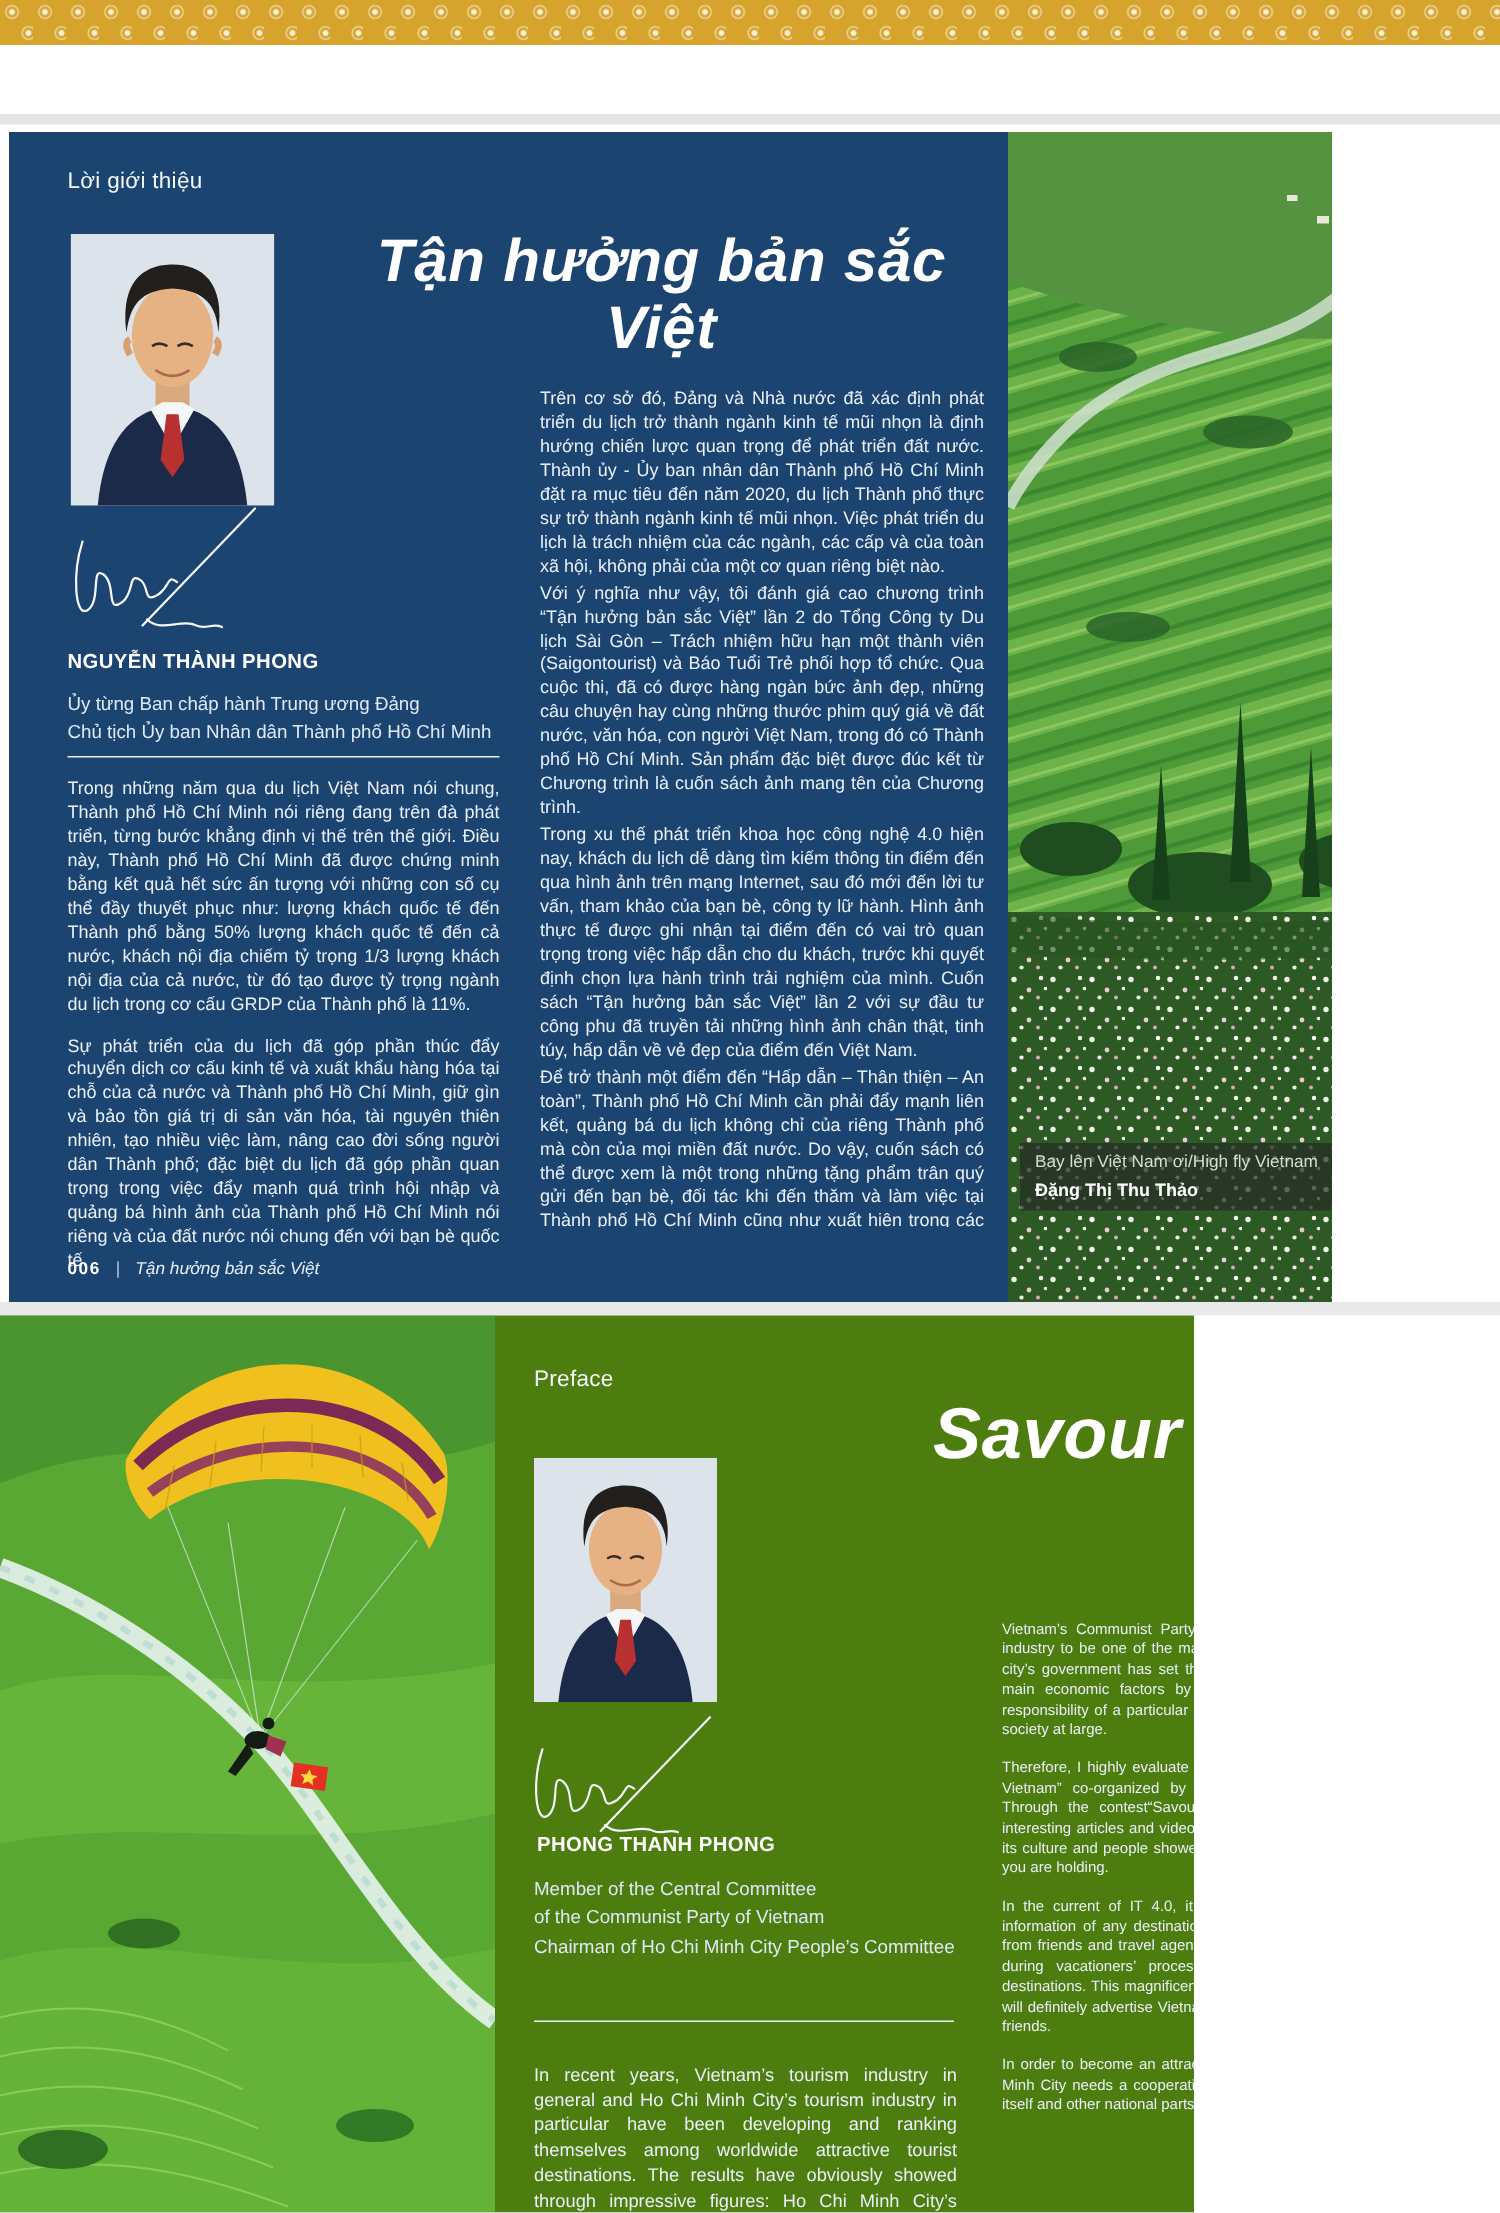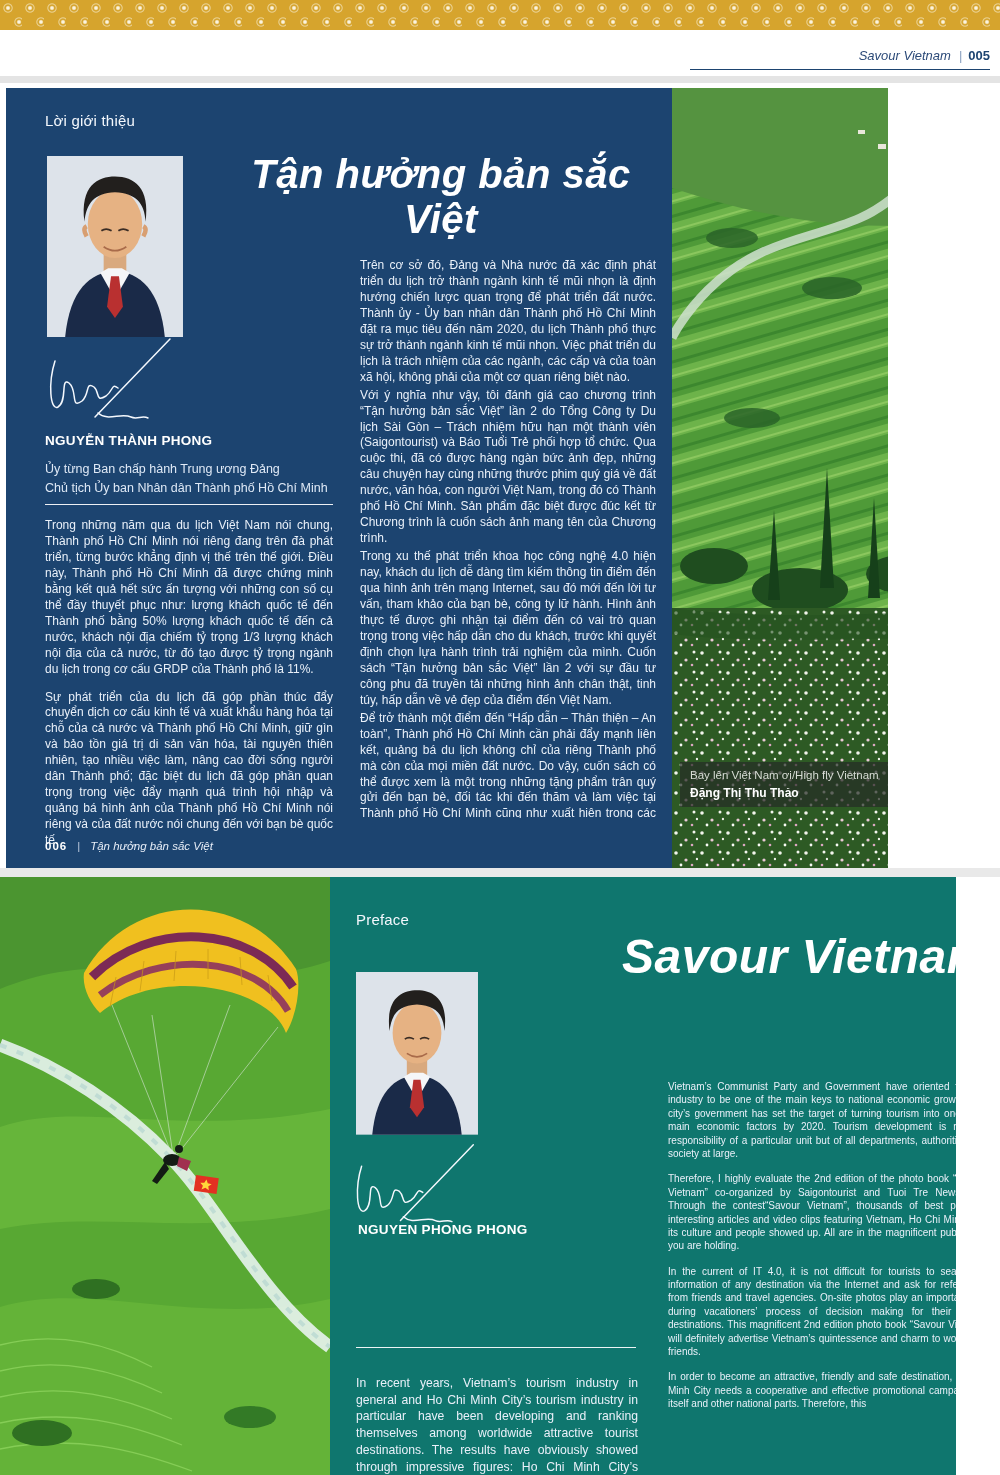--- a/index.html
+++ b/index.html
@@ -19,21 +19,21 @@
   
   .running-header { position:absolute; top:48px; right:10px; width:300px; text-align:right;
     font-style:italic; font-size:13px; color:#2c4a78; padding-bottom:6px; border-bottom:1.5px solid #1d4470; }
   .running-header .pgnum { font-weight:bold; font-style:normal; color:#1d4470; margin-left:6px; }
   .running-header .sep { color:#8aa0bf; margin-left:8px; font-style:normal; }
   .header-shadow { position:absolute; top:76px; left:0; width:1000px; height:7px; background:#e4e4e4; }
 
   
   .page-top { position:absolute; left:6px; top:88px; width:882px; height:780px; background:#1c4470; overflow:hidden; }
   .page-gap { position:absolute; left:0; top:868px; width:1000px; height:9px; background:#e9e9e9; }
-  .page-bottom { position:absolute; left:0; top:877px; width:956px; height:598px; background:#0f766e; overflow:hidden; }
+  .page-bottom { position:absolute; left:0; top:877px; width:796px; height:598px; background:#4d7c0f; overflow:hidden; }
 
   .section-label { position:absolute; color:#f4f8fd; font-size:15px; letter-spacing:.2px; }
   .big-title { position:absolute; color:#ffffff; font-style:italic; font-weight:bold; letter-spacing:.5px; }
 
   .portrait { position:absolute; overflow:hidden; }
   .signature { position:absolute; }
 
   .author-name { position:absolute; color:#ffffff; font-weight:bold; font-size:13.5px; letter-spacing:.3px; }
   .author-roles { position:absolute; color:#dfe9f6; font-size:12.5px; line-height:1.55; }
 
@@ -55,23 +55,20 @@
     background:rgba(38,44,38,.72); color:#d7dcd4; font-size:11.5px; line-height:1.5; }
   .photo-caption .photographer { display:block; font-weight:bold; color:#ffffff; font-size:12px; }
 </style>
 </head>
 <body>
 
 <div class="canvas">
 
   <div class="gold-band"></div>
 
-  <div class="running-header">
-    <span>Savour Vietnam</span><span class="sep">|</span><span class="pgnum">005</span>
-  </div>
   <div class="header-shadow"></div>
 
   <div class="page-top">
 
     <div class="section-label" style="left:39px; top:24px;">Lời giới thiệu</div>
 
     <div class="portrait" style="left:41px; top:68px; width:136px; height:184px;">
       <svg viewBox="0 0 120 160" preserveAspectRatio="none">
         <rect width="120" height="160" fill="#dde3ea"></rect>
         <rect x="50" y="86" width="20" height="20" fill="#d9a97e"></rect>
@@ -258,21 +255,26 @@
     <div class="signature" style="left:348px; top:262px; width:136px; height:96px;">
       <svg viewBox="0 0 140 100">
         <g fill="none" stroke="#f4f8fd" stroke-width="1.5" stroke-linecap="round">
           <path d="M14,28 C7,50 9,78 17,74 C27,68 19,44 28,50 C37,57 29,77 41,68 C49,61 44,48 53,54 C59,59 54,70 65,63 C73,57 70,50 77,55"></path>
           <path d="M129,6 L54,84"></path>
           <path d="M57,80 C67,89 80,79 90,84 C96,87 101,82 107,85"></path>
         </g>
       </svg>
     </div>
 
-    <div class="author-name" style="left:358px; top:345px;">NGUYEN PHONG PHONG</div>
+    <div class="author-name" style="left:358px; top:345px;">PHONG THANH PHONG</div>
+    <div class="author-roles" style="left:356px; top:373px; width:320px;">
+      <div>Member of the Central Committee</div>
+      <div>of the Communist Party of Vietnam</div>
+      <div>Chairman of Ho Chi Minh City People’s Committee</div>
+    </div>
 
     <div class="rule" style="left:356px; top:470px; width:280px;"></div>
 
     <div class="body-col" style="left:356px; top:498px; width:282px; height:100px; font-size:12.2px; line-height:1.37;">
       <p>In recent years, Vietnam’s tourism industry in general and Ho Chi Minh City’s tourism industry in particular have been developing and ranking themselves among worldwide attractive tourist destinations. The results have obviously showed through impressive figures: Ho Chi Minh City’s international tourists and domestic tourists take up 50% and one third of Vietnam’s tourists respectively. Tourism industry</p>
     </div>
 
     <div class="body-col gapped" style="left:668px; top:203px; width:320px; height:395px; font-size:10px; line-height:1.34;">
       <p>Vietnam’s Communist Party and Government have oriented tourism industry to be one of the main keys to national economic growth. The city’s government has set the target of turning tourism into one of its main economic factors by 2020. Tourism development is not the responsibility of a particular unit but of all departments, authorities and society at large.</p>
       <p>Therefore, I highly evaluate the 2nd edition of the photo book “Savour Vietnam” co-organized by Saigontourist and Tuoi Tre Newspaper. Through the contest“Savour Vietnam”, thousands of best pictures, interesting articles and video clips featuring Vietnam, Ho Chi Minh City, its culture and people showed up. All are in the magnificent publication you are holding.</p>

